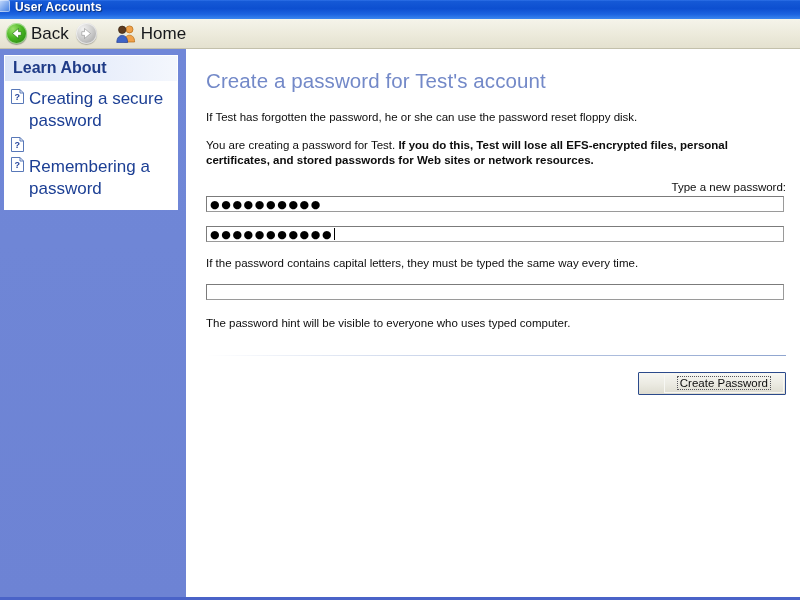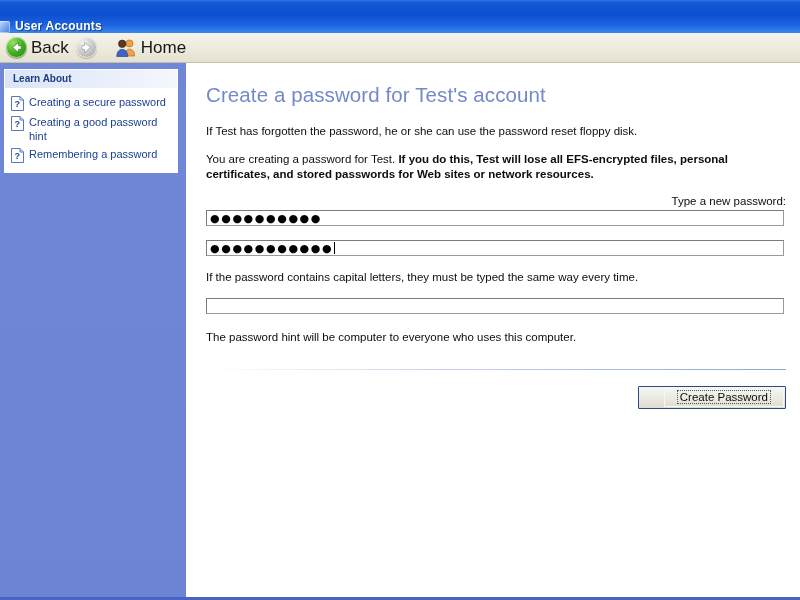--- a/index.html
+++ b/index.html
@@ -20,26 +20,26 @@
     height: 600px;
     box-sizing: border-box;
     background: #ffffff;
     display: flex;
     flex-direction: column;
     border-bottom: 3px solid #4a63c8;
   }
 
   
   .titlebar {
-    height: 33px;
+    height: 19px;
     flex: none;
     background: linear-gradient(to bottom,
         #2f72e8 0%, #1559d6 8%, #0d4fd0 45%, #1c63e0 75%, #3b86ef 100%);
     display: flex;
-    align-items: flex-end;
+    align-items: flex-start;
     padding-left: 4px;
     position: relative;
     overflow: hidden;
   }
   .titlebar-icon {
     width: 12px;
     height: 12px;
     flex: none;
     margin-right: 5px;
     margin-left: -6px;
@@ -124,21 +124,21 @@
   }
   .panel {
     background: #ffffff;
     border: 1px solid #ffffff;
     box-sizing: border-box;
     width: 100%;
   }
   .panel-head {
     background: linear-gradient(to right, #dbe5f7 0%, #e8eefb 55%, #f4f7fd 100%);
     padding: 3px 8px 4px 8px;
-    font-size: 10px;
+    font-size: 16px;
     font-weight: bold;
     color: #1f3b87;
   }
   .panel-body {
     padding: 5px 6px 7px 6px;
     background: #ffffff;
   }
   .sb-link-row {
     display: flex;
     align-items: flex-start;
@@ -146,23 +146,23 @@
     padding: 2px 0 2px 0;
     cursor: default;
   }
   .qicon {
     width: 13px;
     height: 15px;
     flex: none;
     margin-top: 1px;
   }
   .sb-link-text {
-    font-size: 11px;
+    font-size: 17px;
     color: #1c3f94;
-    line-height: 14px;
+    line-height: 22px;
     cursor: pointer;
   }
 
   
   .content {
     flex: 1 1 auto;
     background: #ffffff;
     padding: 20px 14px 0 20px;
     box-sizing: border-box;
     position: relative;
@@ -337,21 +337,20 @@
           </div>
 
           <div class="sb-link-row">
             <span class="qicon">
               <svg width="13" height="15" viewBox="0 0 13 15">
                 <path d="M0.5 0.5 H9 L12.5 4 V14.5 H0.5 Z" fill="#ffffff" stroke="#5878b8" stroke-width="1"></path>
                 <path d="M9 0.5 V4 H12.5" fill="none" stroke="#5878b8" stroke-width="1"></path>
                 <text x="6.2" y="11.4" font-size="9" font-weight="bold" fill="#23439c" text-anchor="middle" font-family="Liberation Sans, sans-serif">?</text>
               </svg>
             </span>
-            <span class="sb-link-text">Creating a good password hint</span>
           </div>
 
           <div class="sb-link-row">
             <span class="qicon">
               <svg width="13" height="15" viewBox="0 0 13 15">
                 <path d="M0.5 0.5 H9 L12.5 4 V14.5 H0.5 Z" fill="#ffffff" stroke="#5878b8" stroke-width="1"></path>
                 <path d="M9 0.5 V4 H12.5" fill="none" stroke="#5878b8" stroke-width="1"></path>
                 <text x="6.2" y="11.4" font-size="9" font-weight="bold" fill="#23439c" text-anchor="middle" font-family="Liberation Sans, sans-serif">?</text>
               </svg>
             </span>
@@ -379,21 +378,21 @@
 
       <div class="pwfield">
         <span class="dots">●●●●●●●●●●●</span>
           <span class="caret"></span>
       </div>
 
       <p class="para">If the password contains capital letters, they must be typed the same way every time.</p>
 
       <div class="hintfield"></div>
 
-      <p class="para">The password hint will be computer to everyone who uses this computer.</p>
+      <p class="para">The password hint will be visible to everyone who uses typed computer.</p>
 
       <div class="divider"></div>
 
       <div class="btn-row">
         <div class="btn-default">
           <div class="btn-inner">
             <span class="btn-focus-ring">Create Password</span>
           </div>
         </div>
       </div>

